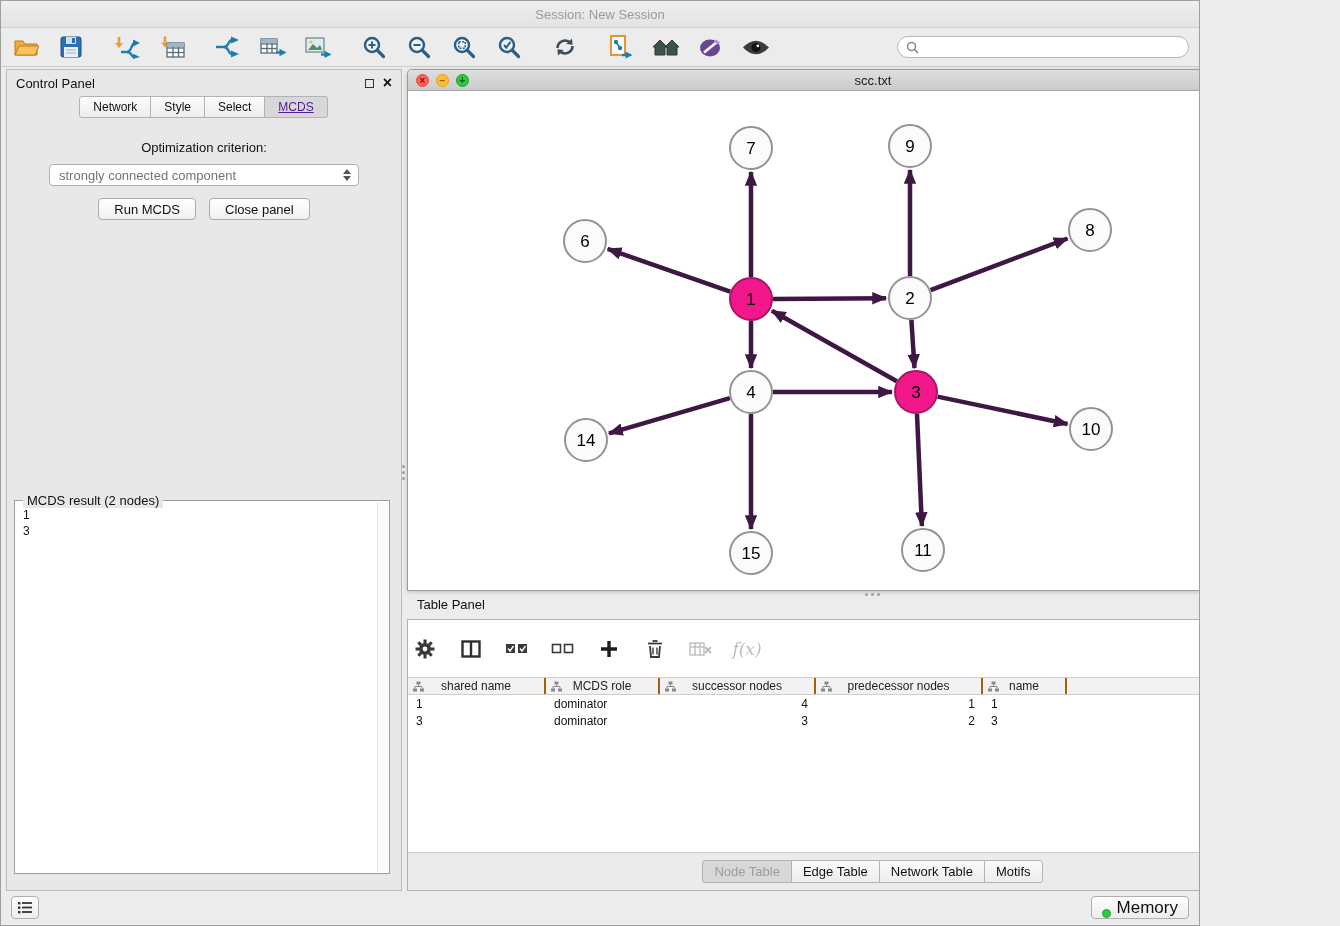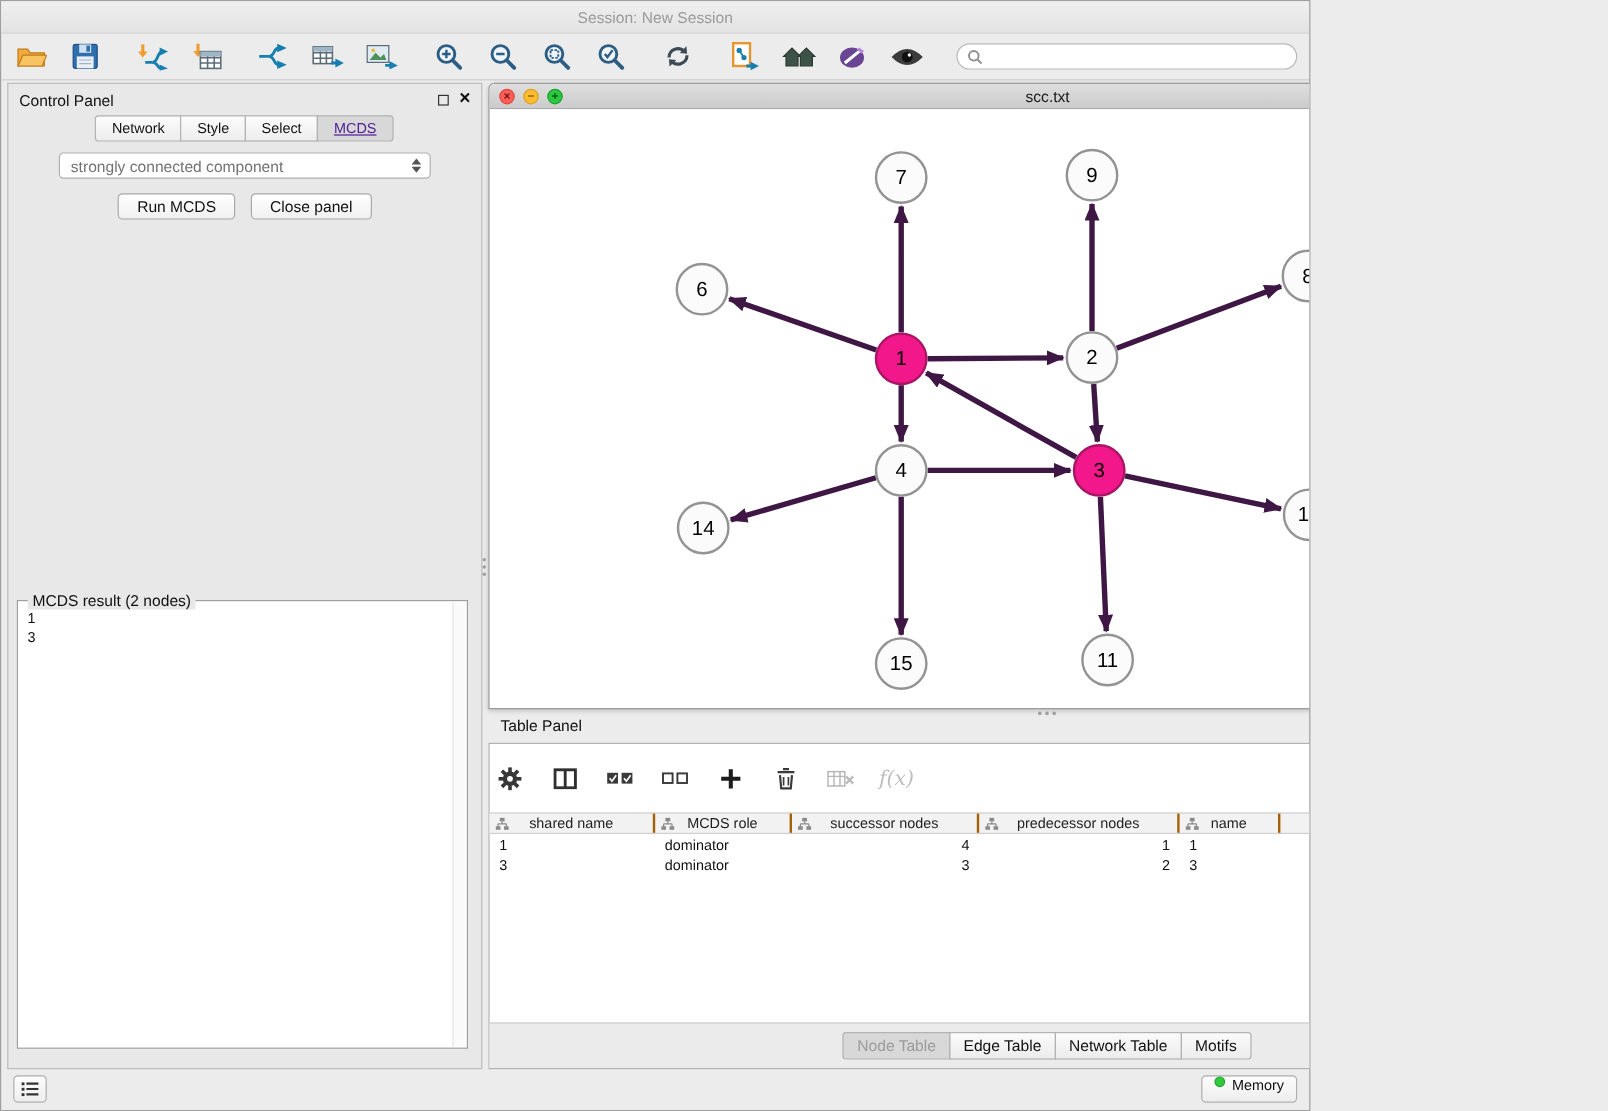--- a/index.html
+++ b/index.html
@@ -1,18 +1,18 @@
 <!DOCTYPE html>
 <html><head>
 <meta charset="utf-8">
 <style>
 *{margin:0;padding:0;box-sizing:border-box;}
 html,body{width:1340px;height:926px;}
 body{font-family:"Liberation Sans",sans-serif;background:#ececec;}
-#app{position:relative;width:1092px;height:926px;background:#ececec;overflow:hidden;border:1px solid #9f9f9f;}
+#app{position:relative;width:1200px;height:926px;background:#ececec;overflow:hidden;border:1px solid #9f9f9f;}
 .titlebar{position:absolute;top:0;left:0;right:0;height:27px;background:linear-gradient(#efefef,#e3e3e3);text-align:center;line-height:27px;font-size:13px;color:#9a9a9a;border-bottom:1px solid #d2d2d2;}
 .toolbar{position:absolute;top:27px;left:0;right:0;height:39px;display:flex;align-items:center;padding:0 10px;border-bottom:1px solid #cccccc;}
 .tgroups{display:flex;align-items:center;}
 .tgroup{display:flex;align-items:center;gap:15px;margin-right:26px;}
 .tbtn{width:30px;height:30px;display:flex;align-items:center;justify-content:center;background:none;border:none;cursor:pointer;padding:0;}
 .ic{display:flex;align-items:center;justify-content:center;}
 .fx{font-family:"DejaVu Serif",serif;font-style:italic;font-size:17px;color:#bdbdbd;}
 .searchbox{margin-left:auto;width:292px;height:22px;border:1px solid #b9b9b9;border-radius:12px;background:#fff;display:flex;align-items:center;padding:0 8px;gap:5px;}
 .searchbox input{border:none;outline:none;flex:1;font-size:13px;font-family:inherit;background:transparent;}
 
@@ -62,21 +62,21 @@
 .td{padding:0 8px;overflow:hidden;white-space:nowrap;}
 .tp-tabs-strip{position:absolute;left:0;right:0;bottom:0;height:38px;background:#ebebeb;border-top:1px solid #cdcdcd;display:flex;align-items:center;justify-content:center;margin-top:32px;}
 .tp-tabs{display:flex;}
 .tp-tab{font-size:13px;padding:3px 11px;background:linear-gradient(#fbfbfb,#ececec);border:1px solid #b3b3b3;margin-left:-1px;color:#111;cursor:pointer;}
 .tp-tab:first-child{border-top-left-radius:3px;border-bottom-left-radius:3px;}
 .tp-tab:last-child{border-top-right-radius:3px;border-bottom-right-radius:3px;}
 .tp-tab.active{background:#d8d8d8;color:#9b9b9b;}
 
 .statusbar{position:absolute;left:0;right:0;bottom:0;height:36px;display:flex;align-items:center;padding:0 10px;}
 .sb-left{width:28px;height:23px;border:1px solid #b0b0b0;border-radius:4px;background:linear-gradient(#fdfdfd,#ededed);display:flex;align-items:center;justify-content:center;cursor:pointer;}
-.sb-memory{margin-left:auto;height:23px;border:1px solid #b0b0b0;border-radius:4px;background:linear-gradient(#fdfdfd,#ededed);display:flex;align-items:flex-start;gap:6px;padding:0 10px;font-size:12px;font-family:inherit;color:#111;cursor:pointer;}
+.sb-memory{margin-left:auto;height:23px;border:1px solid #b0b0b0;border-radius:4px;background:linear-gradient(#fdfdfd,#ededed);display:flex;align-items:flex-end;gap:6px;padding:0 10px;font-size:17px;font-family:inherit;color:#111;cursor:pointer;}
 .dot{width:9px;height:9px;border-radius:50%;background:#2fcb3e;border:1px solid #24a231;display:inline-block;}
 </style>
 </head>
 <body>
 
 <div id="app">
 
   <div class="titlebar">
     <span>Session: New Session</span>
   </div>
@@ -291,20 +291,21 @@
         <span class="float-box"></span>
         <span class="close-x">×</span>
       </span>
     </div>
     <div class="cp-tabs" id="cp-tabs">
         <div class="cp-tab">Network</div>
         <div class="cp-tab">Style</div>
         <div class="cp-tab">Select</div>
         <div class="cp-tab active">MCDS</div>
       </div>
+    <div class="opt-label">Optimization criterion:</div>
     <div class="combo">
       <span>strongly connected component</span>
       <span class="combo-arrows">
           <i class="up"></i>
           <i class="dn"></i>
         </span>
     </div>
     <div class="btn-row">
       <button class="mac-btn">Run MCDS</button>
       <button class="mac-btn">Close panel</button>

